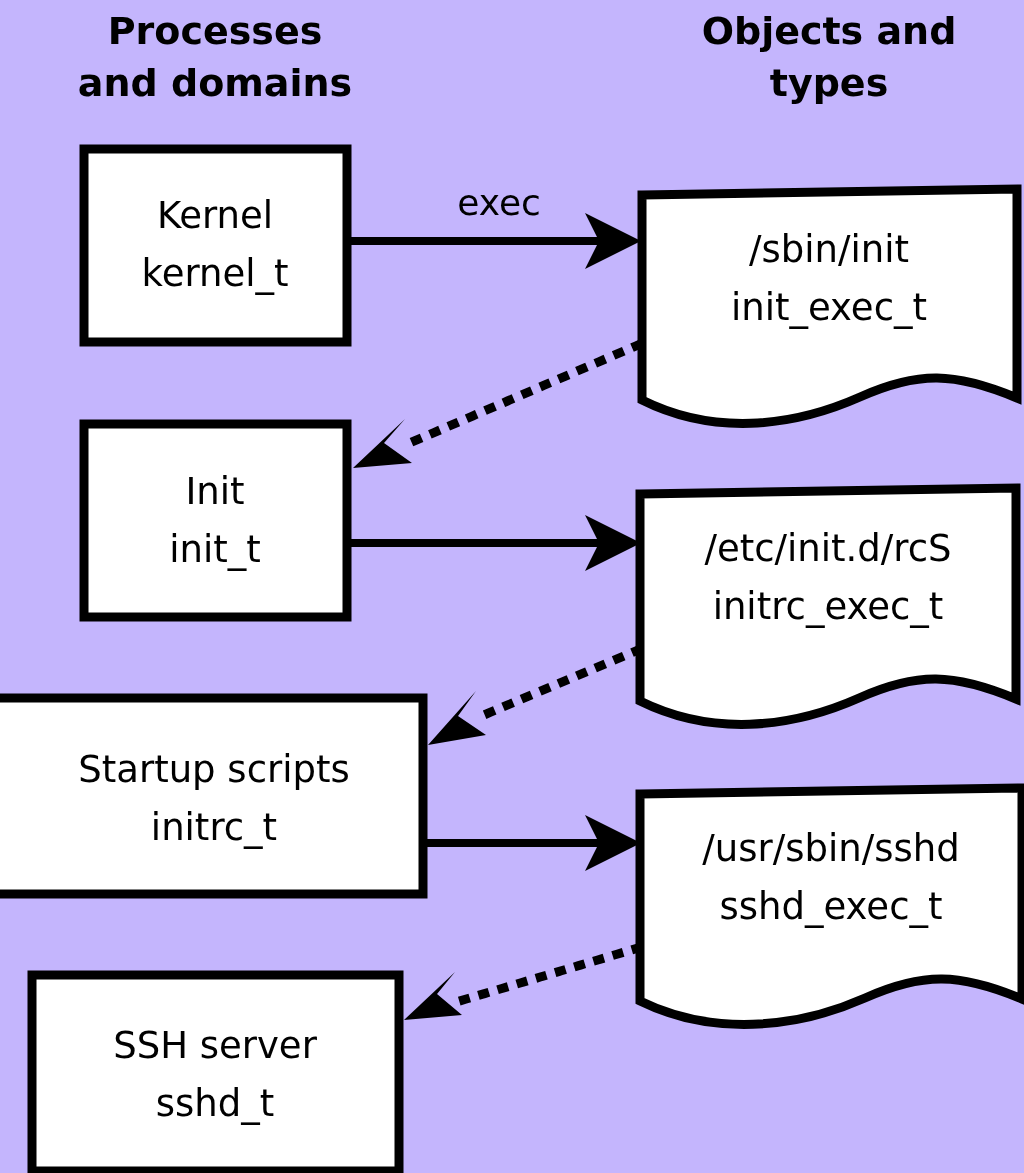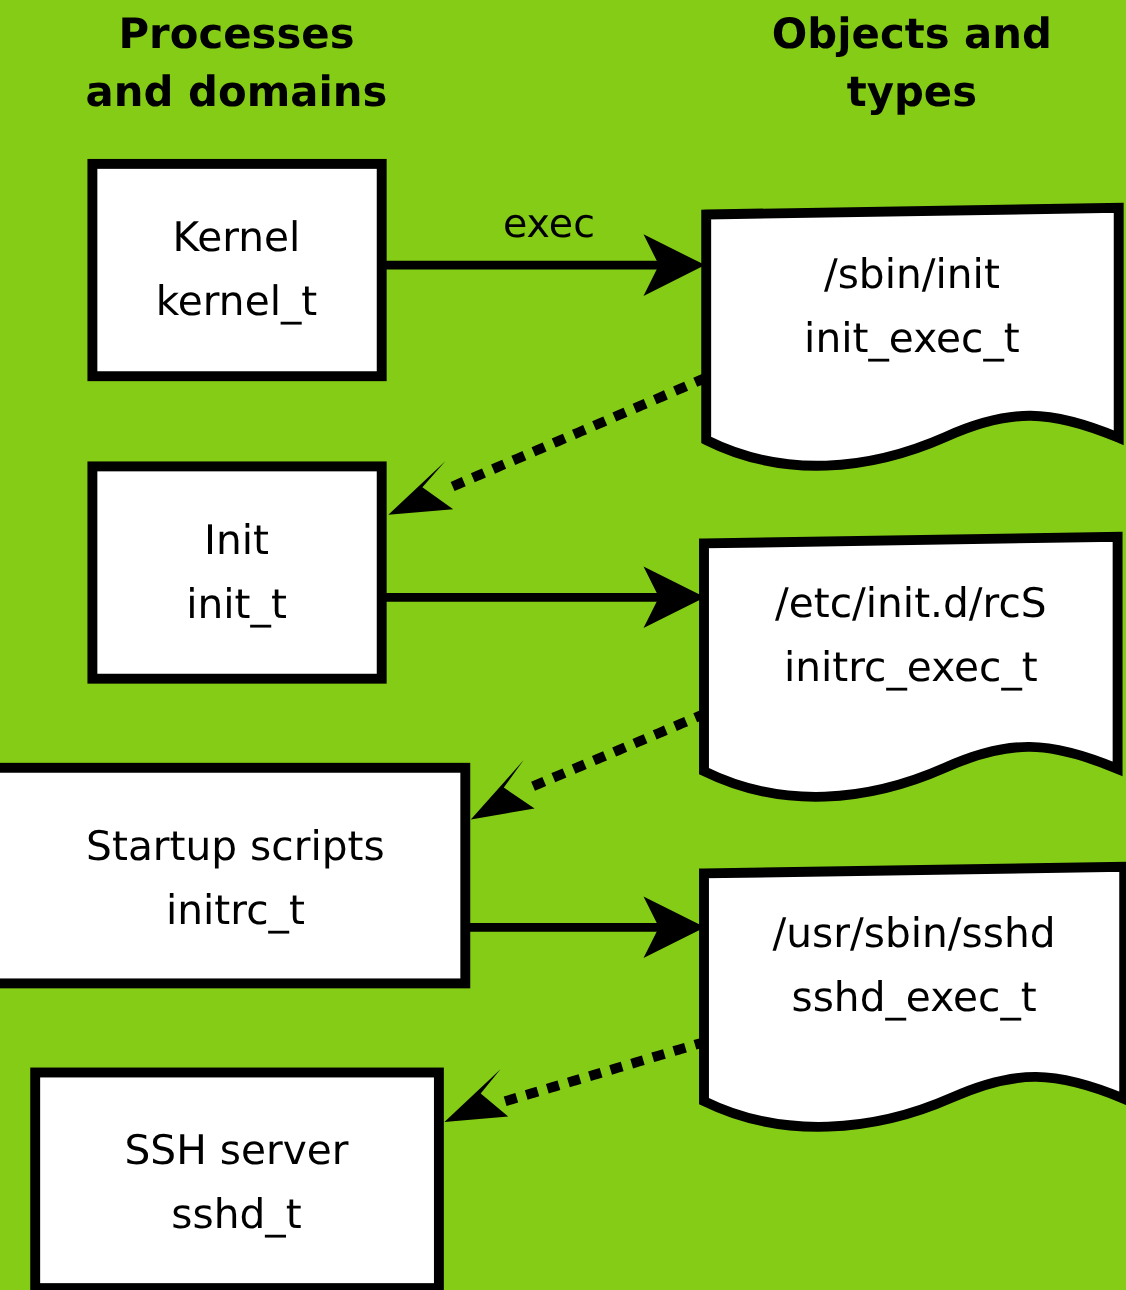--- a/index.html
+++ b/index.html
@@ -10,21 +10,21 @@
   body {
     width: 1024px;
     height: 1173px;
     overflow: hidden;
     font-family: "DejaVu Sans", sans-serif;
   }
   #diagram-root {
     position: relative;
     width: 1024px;
     height: 1173px;
-    background: #84cc16;
+    background: #c4b5fd;
   }
   svg#diagram-svg {
     display: block;
     width: 1024px;
     height: 1173px;
   }
   .col-header {
     font-family: "DejaVu Sans", sans-serif;
     font-weight: bold;
     font-size: 38px;

